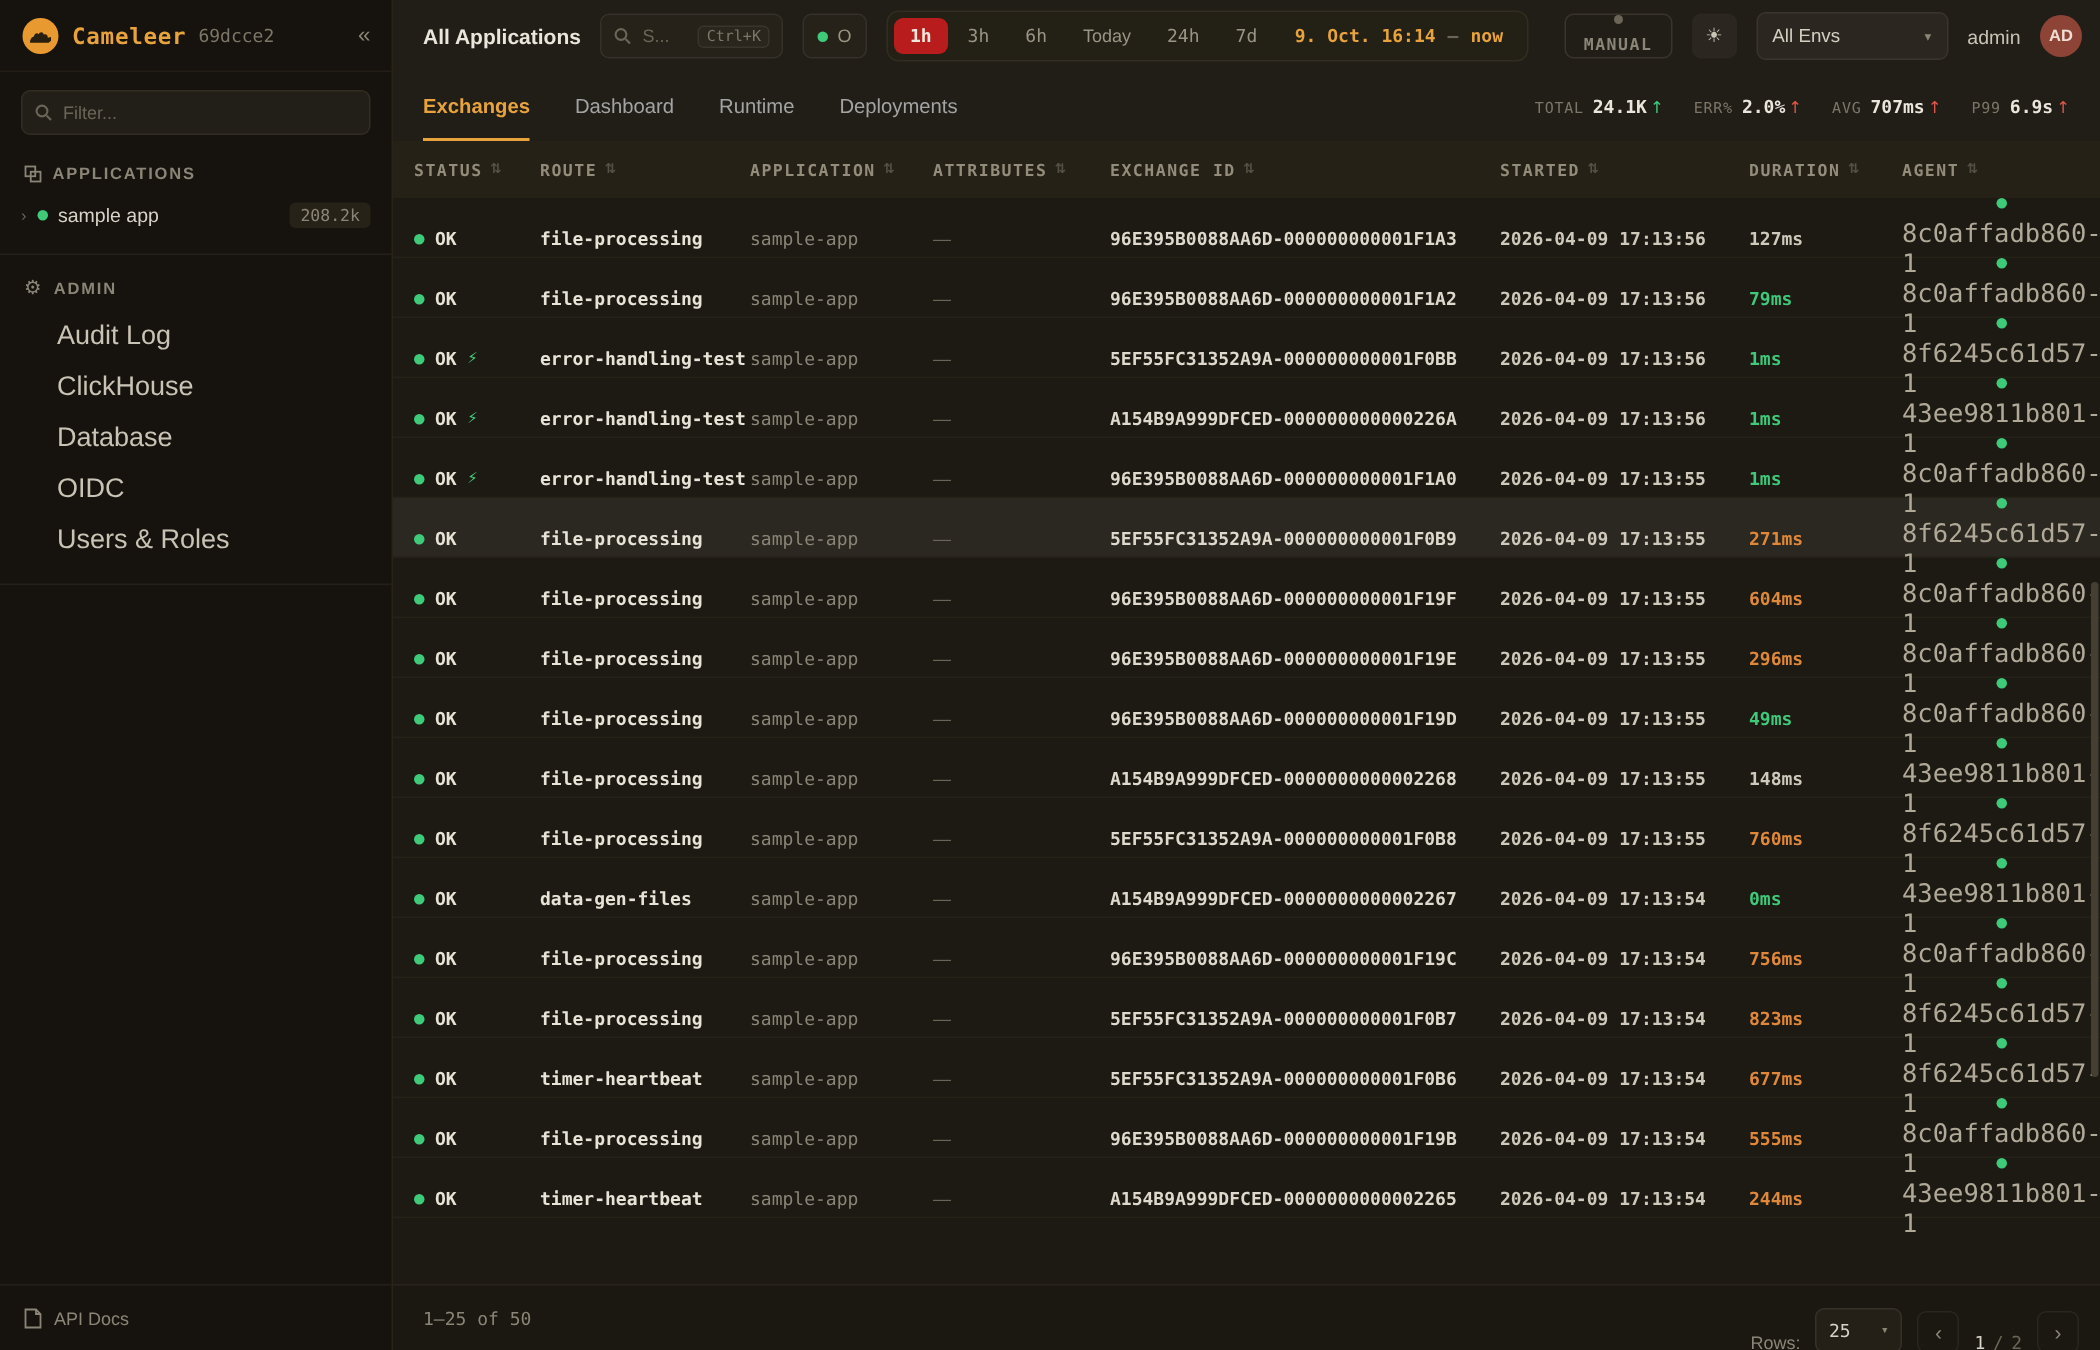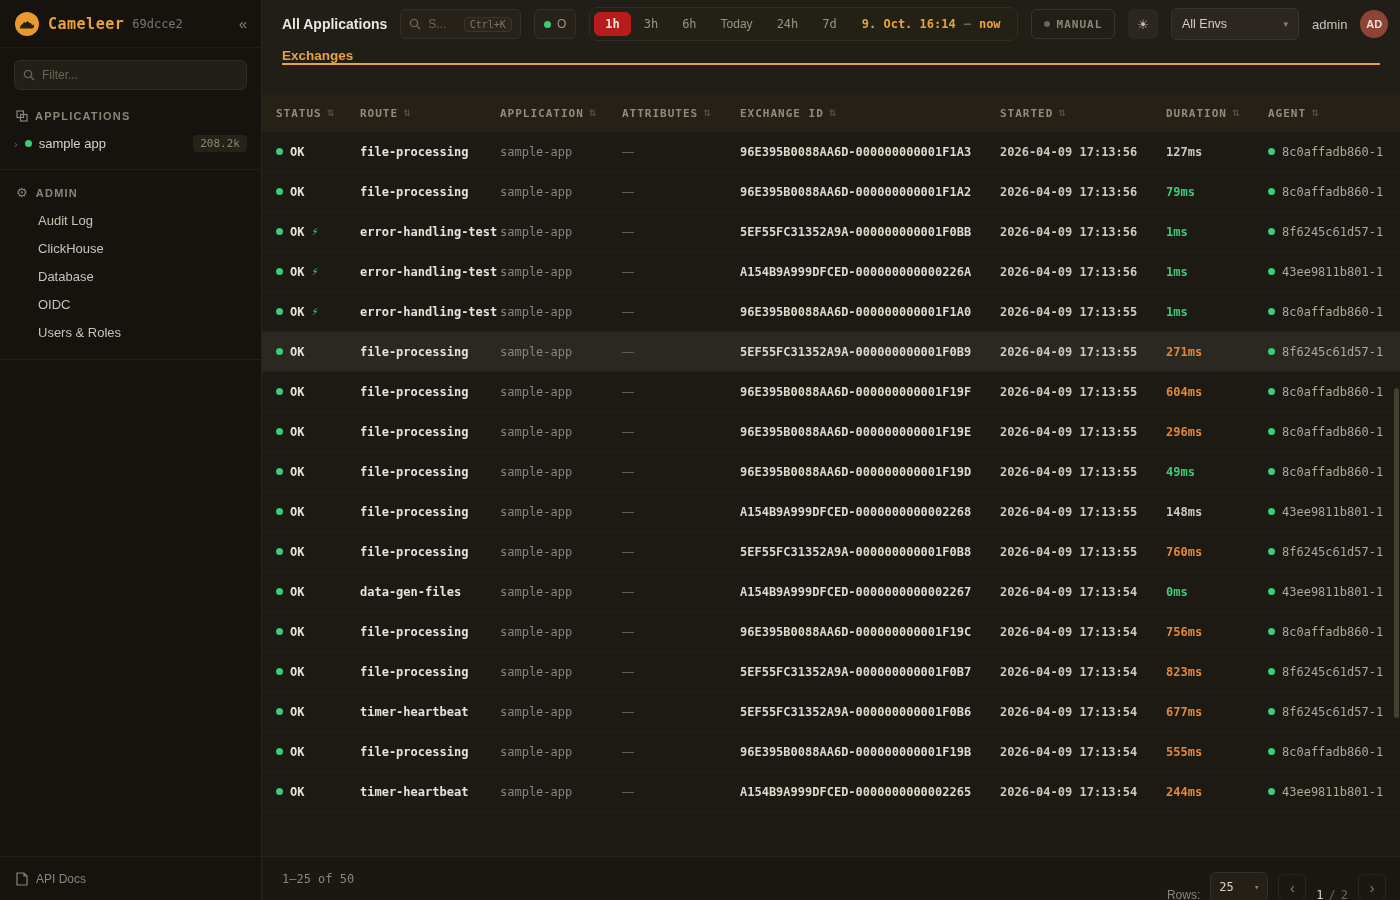--- a/index.html
+++ b/index.html
@@ -23,50 +23,50 @@
   .sb-filter { margin: 12px 14px 4px; height: 30px; background: #221f18; border: 1px solid #322d22; border-radius: 6px; display: flex; align-items: center; gap: 7px; padding: 0 8px; }
   .sb-filter input { background: none; border: none; outline: none; color: #d8d3c8; font: 12px "Liberation Sans", sans-serif; width: 100%; }
   .sb-filter input::placeholder { color: #6b6557; }
   .sb-section-label { display: flex; align-items: center; gap: 7px; padding: 16px 16px 8px; color: #8b8577; font-size: 11px; letter-spacing: 1.2px; font-weight: bold; }
   .sb-app-row { display: flex; align-items: center; gap: 7px; padding: 5px 14px 5px 14px; cursor: pointer; font-size: 13px; color: #d8d3c8; }
   .sb-app-row .chev { color: #6b6557; font-size: 11px; }
   .dot { width: 7px; height: 7px; border-radius: 50%; display: inline-block; background: #3fca7a; flex: none; }
   .dot.dim { background: #6b6557; width: 6px; height: 6px; }
   .badge { margin-left: auto; background: #272218; color: #8b8577; font-family: "DejaVu Sans Mono", monospace; font-size: 11px; padding: 2px 7px; border-radius: 4px; }
   .sb-div { border-top: 1px solid #242019; margin-top: 12px; }
-  .sb-item { padding: 6px 16px 7px 38px; color: #c9c3b5; font-size: 13px; cursor: pointer; }
+  .sb-item { padding: 6px 16px 7px 38px; color: #c9c3b5; font-size: 18px; cursor: pointer; }
   .sb-spacer { flex: 1; }
   .sb-footer { border-top: 1px solid #242019; height: 44px; display: flex; align-items: center; gap: 8px; padding: 0 16px; color: #8b8577; font-size: 12px; cursor: pointer; }
   .icon-uni { font-family: "DejaVu Sans", sans-serif; color: #8b8577; font-size: 13px; line-height: 1; }
 
   
   .main { flex: 1; display: flex; flex-direction: column; min-width: 0; background: #1d1a14; }
 
   
   .topbar { height: 48px; background: #211e18; display: flex; align-items: center; gap: 13px; padding: 0 12px 0 20px; }
   .topbar-title { font-weight: bold; font-size: 14px; color: #eae6db; white-space: nowrap; }
   .search-box { width: 122px; height: 30px; background: #262219; border: 1px solid #35302a; border-radius: 6px; display: flex; align-items: center; gap: 7px; padding: 0 8px; cursor: text; }
   .search-text { color: #6b6557; font-size: 12px; flex: 1; }
   .kbd { border: 1px solid #3a352c; background: #2a261d; border-radius: 4px; font-family: "DejaVu Sans Mono", monospace; font-size: 10px; color: #7d7668; padding: 1px 5px; white-space: nowrap; }
   .online-pill { height: 30px; background: #262219; border: 1px solid #35302a; border-radius: 6px; display: flex; align-items: center; gap: 6px; padding: 0 9px; color: #9a9484; font-size: 12px; cursor: pointer; }
   .range-group { height: 34px; background: #232015; border: 1px solid #322d22; border-radius: 8px; display: flex; align-items: center; padding: 0 4px; gap: 2px; }
   .range-pill { padding: 5px 11px; border-radius: 6px; color: #9a9484; font-size: 12px; cursor: pointer; white-space: nowrap; }
   .range-pill.active { background: #b91c1c; color: #ece8dd; font-weight: bold; }
   .range-dates { display: flex; align-items: center; gap: 8px; margin: 0 12px 0 12px; font-family: "DejaVu Sans Mono", monospace; font-size: 12px; font-weight: bold; white-space: nowrap; }
   .range-start, .range-end { color: #e8a33c; }
   .range-sep { color: #6b6557; }
-  .manual-btn { margin-left: auto; height: 30px; border: 1px solid #3a352c; border-radius: 6px; background: transparent; color: #8b8577; font-family: "DejaVu Sans Mono", monospace; font-size: 11px; font-weight: bold; letter-spacing: 1px; padding: 0 12px; display: flex; gap: 7px; align-items: center; cursor: pointer; }
+  .manual-btn { margin-left: auto; height: 30px; border: 1px solid #3a352c; border-radius: 6px; background: transparent; color: #8b8577; font-family: "DejaVu Sans Mono", monospace; font-size: 11px; font-weight: bold; letter-spacing: 1px; padding: 0 12px; display: flex; gap: 7px; align-items: center; cursor: pointer; flex-direction: column; }
   .icon-btn { width: 30px; height: 30px; border-radius: 6px; background: #2b2720; border: none; color: #c9c3b5; display: flex; align-items: center; justify-content: center; font-size: 14px; cursor: pointer; }
   .env-select { height: 32px; min-width: 128px; background: #2b2720; border: 1px solid #3a352c; border-radius: 6px; padding: 0 10px; display: flex; justify-content: space-between; align-items: center; gap: 10px; color: #d4cfc2; font-size: 12.5px; cursor: pointer; }
   .chev-down { color: #8b8577; font-size: 9px; }
   .user-name { color: #c9c3b5; font-size: 13px; }
   .avatar { width: 28px; height: 28px; border-radius: 50%; background: #8d4437; color: #f0ded4; font-size: 11px; font-weight: bold; display: flex; align-items: center; justify-content: center; cursor: pointer; }
 
   
-  .tabsbar { height: 46px; background: #211e18; display: flex; align-items: stretch; padding: 0 20px; gap: 30px; flex-direction: column; }
+  .tabsbar { height: 46px; background: #211e18; display: flex; align-items: stretch; padding: 0 20px; gap: 30px; }
   .tab { display: flex; align-items: center; color: #a3a3a3; font-size: 13.5px; border-bottom: 2px solid transparent; cursor: pointer; }
   .tab.active { color: #e8a33c; border-color: #e8a33c; font-weight: bold; }
   .stats { margin-left: auto; display: flex; gap: 20px; align-items: center; font-family: "DejaVu Sans Mono", monospace; }
   .stat { display: flex; align-items: baseline; white-space: nowrap; }
   .stat-label { font-size: 10px; color: #7d7668; letter-spacing: .5px; }
   .stat-value { font-size: 12px; font-weight: bold; color: #eae6db; margin-left: 6px; }
   .stat-arrow { font-size: 11px; margin-left: 2px; font-family: "DejaVu Sans", sans-serif; }
 
   
   .listheader { height: 32px; background: #18150f; border-bottom: 1px solid #2a251c; display: flex; align-items: center; padding: 0 20px; gap: 12px; }
@@ -84,21 +84,21 @@
   .trow { height: 40px; border-bottom: 1px solid #252117; cursor: pointer; }
   .trow.hl { background: #2b2721; }
   .c-status { display: flex; gap: 7px; align-items: center; font-family: "DejaVu Sans Mono", monospace; font-size: 12px; font-weight: bold; color: #e8e3d7; }
   .bolt { color: #3fca7a; font-size: 10px; font-family: "DejaVu Sans", sans-serif; font-weight: normal; }
   .c-route { font-family: "DejaVu Sans Mono", monospace; font-size: 12px; font-weight: bold; color: #e8e3d7; }
   .c-app { font-family: "DejaVu Sans Mono", monospace; font-size: 12px; color: #8b8577; }
   .c-attrs { font-size: 12px; color: #6b6557; }
   .c-id { font-family: "DejaVu Sans Mono", monospace; font-size: 12px; font-weight: bold; color: #ded9cc; }
   .c-started { font-family: "DejaVu Sans Mono", monospace; font-size: 12px; font-weight: bold; color: #cfc9bc; }
   .c-dur { font-family: "DejaVu Sans Mono", monospace; font-size: 12px; font-weight: bold; }
-  .c-agent { display: flex; gap: 7px; align-items: center; font-family: "DejaVu Sans Mono", monospace; font-size: 12px; color: #b0a998; }
+  .c-agent { display: flex; gap: 7px; align-items: center; font-family: "DejaVu Sans Mono", monospace; font-size: 17px; color: #b0a998; flex-direction: column; }
 
   
   .tfooter { height: 44px; background: #1b1812; border-top: 1px solid #2a251c; display: flex; align-items: center; padding: 0 14px 0 20px; gap: 10px; }
   .fo-range { font-family: "DejaVu Sans Mono", monospace; font-size: 12px; color: #8b8577; }
   .fo-right { margin-left: auto; display: flex; align-items: flex-end; gap: 10px; margin-top: 16px; }
   .fo-rows-label { font-size: 12px; color: #8b8577; }
   .rows-select { width: 58px; height: 30px; background: #242017; border: 1px solid #35302a; border-radius: 6px; display: flex; justify-content: space-between; align-items: center; padding: 0 8px; color: #d8d3c8; font-family: "DejaVu Sans Mono", monospace; font-size: 12px; cursor: pointer; }
   .pg-btn { width: 28px; height: 28px; border: 1px solid #2b261d; border-radius: 6px; background: transparent; color: #8b8577; display: flex; align-items: center; justify-content: center; font-size: 14px; cursor: pointer; }
   .pg-text { font-family: "DejaVu Sans Mono", monospace; font-size: 12px; display: flex; gap: 5px; }
   .pg-cur { color: #d8d3c8; }

